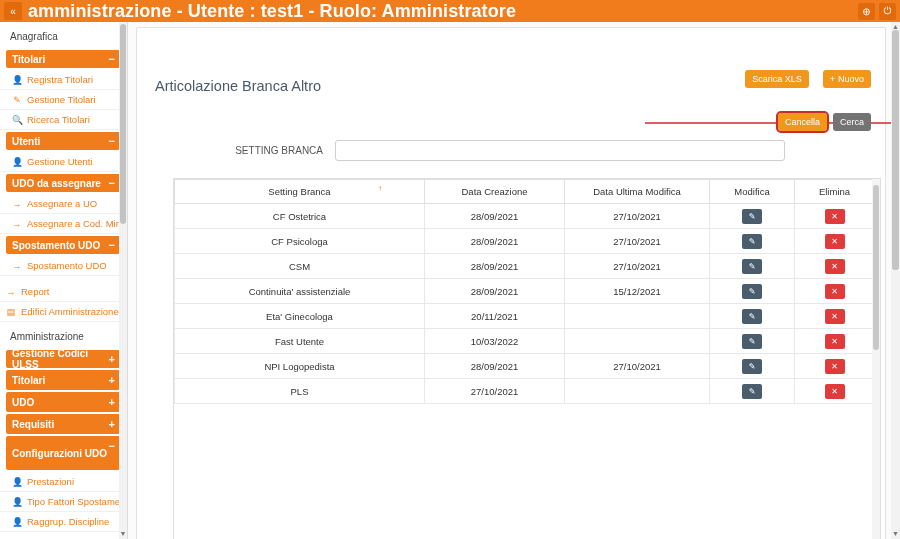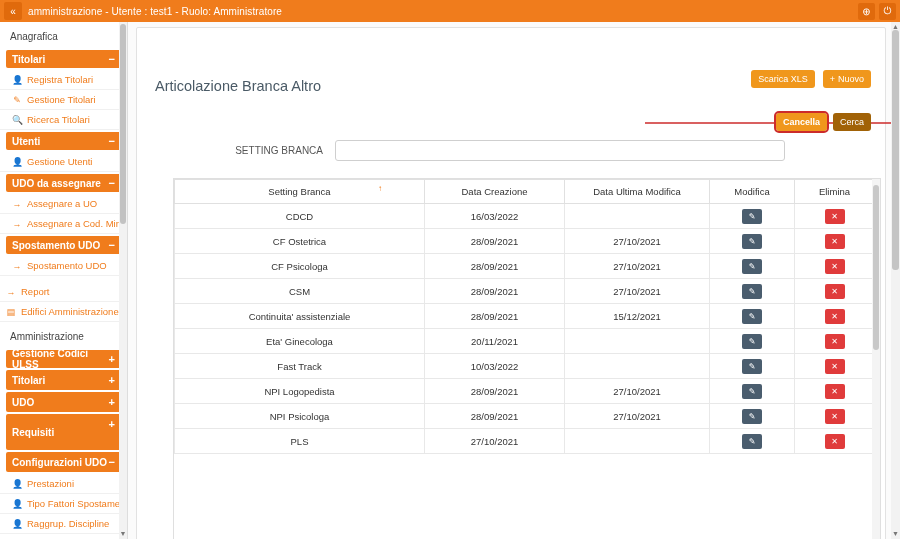--- a/index.html
+++ b/index.html
@@ -29,22 +29,22 @@
     width: 18px; height: 18px;
     margin-left: 4px; margin-right: 6px;
     background: #e06a0c;
     border-radius: 2px;
     color: #fff;
     font-size: 10px;
     display: flex; align-items: center; justify-content: center;
     cursor: pointer;
   }
   .topbar .title {
-    font-size: 10px;
-    font-weight: normal;
+    font-size: 18px;
+    font-weight: bold;
     letter-spacing: 0.1px;
   }
   .topbar-right {
     position: absolute; right: 4px; top: 0;
     height: 22px;
     display: flex; align-items: center; gap: 4px;
   }
   .topbar-right .tb-icon {
     width: 17px; height: 17px;
     background: #e06a0c;
@@ -145,35 +145,34 @@
     font-size: 9px;
     height: 18px;
     padding: 0 7px;
     cursor: pointer;
     display: inline-flex;
     align-items: center;
     gap: 3px;
     font-family: "Liberation Sans", sans-serif;
   }
   .btn-orange { background: #f0971c; }
-  .btn-orange2 { background: #a16207; }
+  .btn-orange2 { background: #737373; }
   .top-actions {
     position: absolute; right: 14px; top: 42px;
-    display: flex; gap: 8px;
+    display: flex; gap: 14px;
   }
   .mid-actions {
     position: absolute; right: 14px; top: 85px;
     display: flex; gap: 6px;
     align-items: center;
   }
   .btn-cancella {
     background: #f0971c;
     outline: 2px solid #cc2b2b;
     outline-offset: 0px;
-    font-weight: bold;
   }
   .arrow-annot {
     position: absolute;
     left: 508px; top: 89px;
     width: 275px; height: 12px;
   }
 
   .field-row {
     position: absolute; left: 18px; top: 112px;
     width: 710px;
@@ -368,25 +367,25 @@
       <span class="sign">+</span>
     </div>
     <div class="grp" style="height:20px;">
       <span>Titolari</span>
       <span class="sign" style="line-height:20px;">+</span>
     </div>
     <div class="grp" style="height:20px;">
       <span>UDO</span>
       <span class="sign" style="line-height:20px;">+</span>
     </div>
-    <div class="grp" style="height:36px;">
+    <div class="grp" style="height:20px;">
       <span>Requisiti</span>
       <span class="sign" style="line-height:20px;">+</span>
     </div>
-    <div class="grp" style="height:20px;">
+    <div class="grp" style="height:34px;">
       <span>Configurazioni UDO</span>
       <span class="sign" style="line-height:20px;">−</span>
     </div>
     <div class="itm">
       <span class="ic">👤</span>
       <span>Prestazioni</span>
     </div>
     <div class="itm">
       <span class="ic">👤</span>
       <span>Tipo Fattori Spostamento</span>
@@ -448,31 +447,20 @@
                 <span class="sortmark">↑</span>
               </th>
               <th>Data Creazione</th>
               <th>Data Ultima Modifica</th>
               <th>Modifica</th>
               <th>Elimina</th>
             </tr>
           </thead>
           <tbody id="table-body">
               <tr>
-                <td>CDCD</td>
-                <td>16/03/2022</td>
-                <td></td>
-                <td><span class="mini-btn mini-edit">
-                    <span>✎</span>
-                  </span></td>
-                <td><span class="mini-btn mini-del">
-                    <span>✕</span>
-                  </span></td>
-              </tr>
-              <tr>
                 <td>CF Ostetrica</td>
                 <td>28/09/2021</td>
                 <td>27/10/2021</td>
                 <td><span class="mini-btn mini-edit">
                     <span>✎</span>
                   </span></td>
                 <td><span class="mini-btn mini-del">
                     <span>✕</span>
                   </span></td>
               </tr>
@@ -514,43 +502,32 @@
                 <td>20/11/2021</td>
                 <td></td>
                 <td><span class="mini-btn mini-edit">
                     <span>✎</span>
                   </span></td>
                 <td><span class="mini-btn mini-del">
                     <span>✕</span>
                   </span></td>
               </tr>
               <tr>
-                <td>Fast Track</td>
+                <td>Fast Utente</td>
                 <td>10/03/2022</td>
                 <td></td>
                 <td><span class="mini-btn mini-edit">
                     <span>✎</span>
                   </span></td>
                 <td><span class="mini-btn mini-del">
                     <span>✕</span>
                   </span></td>
               </tr>
               <tr>
                 <td>NPI Logopedista</td>
-                <td>28/09/2021</td>
-                <td>27/10/2021</td>
-                <td><span class="mini-btn mini-edit">
-                    <span>✎</span>
-                  </span></td>
-                <td><span class="mini-btn mini-del">
-                    <span>✕</span>
-                  </span></td>
-              </tr>
-              <tr>
-                <td>NPI Psicologa</td>
                 <td>28/09/2021</td>
                 <td>27/10/2021</td>
                 <td><span class="mini-btn mini-edit">
                     <span>✎</span>
                   </span></td>
                 <td><span class="mini-btn mini-del">
                     <span>✕</span>
                   </span></td>
               </tr>
               <tr>

